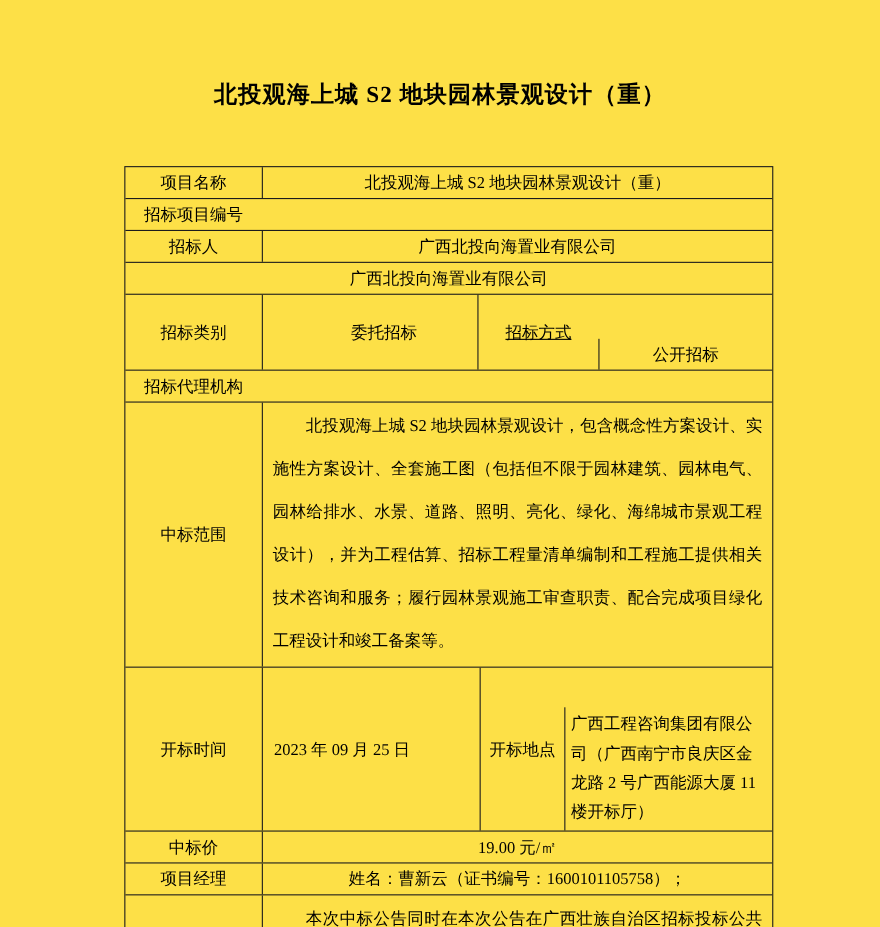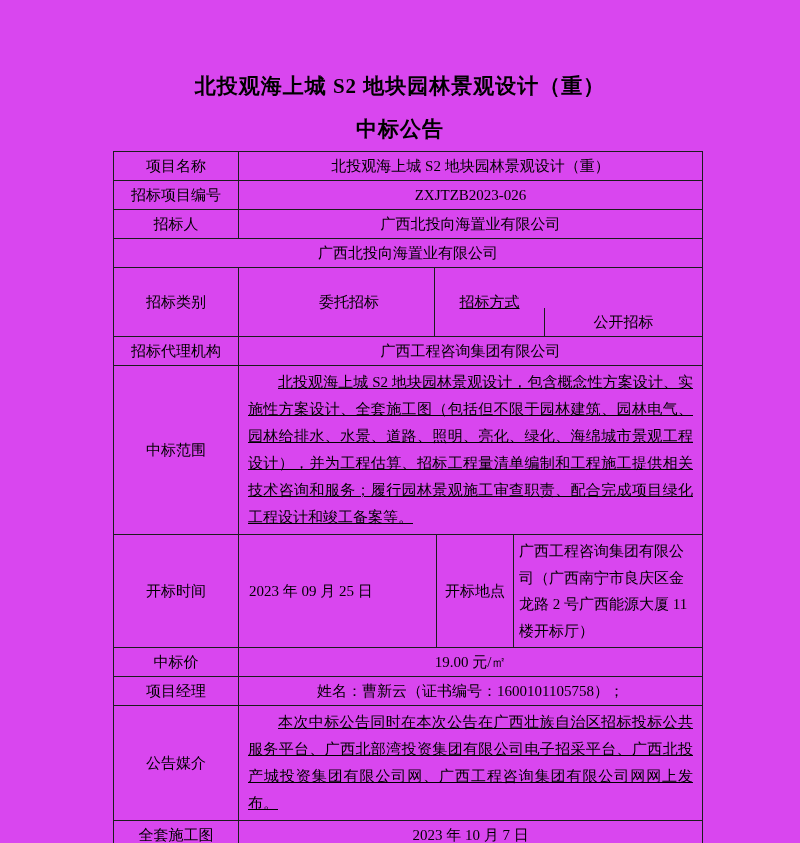--- a/index.html
+++ b/index.html
@@ -1,19 +1,19 @@
 <!DOCTYPE html>
 <html><head>
 <meta charset="utf-8">
 <style>
   html,body { margin:0; padding:0; background:#ffffff; }
   .page {
     position:relative;
     width:800px; height:843px;
-    background:#d946ef;
+    background:#fde047;
     color:#000;
     font-family:"Liberation Serif","DejaVu Serif",serif;
     overflow:hidden;
   }
   .doc-title {
     position:absolute; top:72px; left:0; width:800px;
     text-align:center; font-size:21px; font-weight:bold;
     letter-spacing:1px;
   }
   .doc-subtitle {
@@ -36,80 +36,76 @@
     padding:1px 4px;
     min-height:28px;
   }
   .cell + .cell { border-left:1px solid #1c1c1c; }
   .lbl { width:124px; flex:0 0 auto; }
   .val { flex:1 1 auto; }
   .para {
     display:block;
     text-align:justify;
     text-indent:2em;
-    line-height:27px;
+    line-height:39px;
     padding:3px 9px;
-    text-decoration:underline;
   }
   
   .r-cat .c2 { width:196px; flex:0 0 auto;padding-left:29px; }
   .r-cat .c3 { width:110px; flex:0 0 auto;text-decoration:underline; }
   .r-cat .c4 { flex:1 1 auto;margin-top:40px; }
   
   .r-open .c2 {
     width:198px; flex:0 0 auto;
     justify-content:flex-start; text-align:left; padding-left:10px;
   }
   .r-open .c3 { width:77px; flex:0 0 auto; }
   .r-open .c4 {
     flex:1 1 auto;
     text-align:left; justify-content:flex-start;
-    line-height:26.5px; padding:3px 5px;
+    line-height:26.5px; padding:3px 5px;margin-top:36px;
   }
   .tall { min-height:106px; }
 </style>
 </head>
 <body>
 
 <div class="page">
 
   <div class="doc-title">北投观海上城 S2 地块园林景观设计（重）</div>
-  <div class="doc-subtitle">中标公告</div>
 
   <div class="tbl">
 
     <div class="row">
       <div class="cell lbl">项目名称</div>
       <div class="cell val">北投观海上城 S2 地块园林景观设计（重）</div>
     </div>
 
     <div class="row">
       <div class="cell lbl">招标项目编号</div>
-      <div class="cell val">ZXJTZB2023-026</div>
     </div>
 
     <div class="row">
       <div class="cell lbl">招标人</div>
       <div class="cell val">广西北投向海置业有限公司</div>
     </div>
 
     <div class="row">
       <div class="cell val">广西北投向海置业有限公司</div>
     </div>
 
     <div class="row r-cat">
       <div class="cell lbl">招标类别</div>
       <div class="cell c2">委托招标</div>
       <div class="cell c3">招标方式</div>
       <div class="cell c4">公开招标</div>
     </div>
 
     <div class="row">
       <div class="cell lbl">招标代理机构</div>
-      <div class="cell val">广西工程咨询集团有限公司</div>
     </div>
 
     <div class="row">
       <div class="cell lbl">中标范围</div>
       <div class="cell val para">北投观海上城 S2 地块园林景观设计，包含概念性方案设计、实施性方案设计、全套施工图（包括但不限于园林建筑、园林电气、园林给排水、水景、道路、照明、亮化、绿化、海绵城市景观工程设计），并为工程估算、招标工程量清单编制和工程施工提供相关技术咨询和服务；履行园林景观施工审查职责、配合完成项目绿化工程设计和竣工备案等。</div>
     </div>
 
     <div class="row r-open tall">
       <div class="cell lbl">开标时间</div>
       <div class="cell c2">2023 年 09 月 25 日</div>

